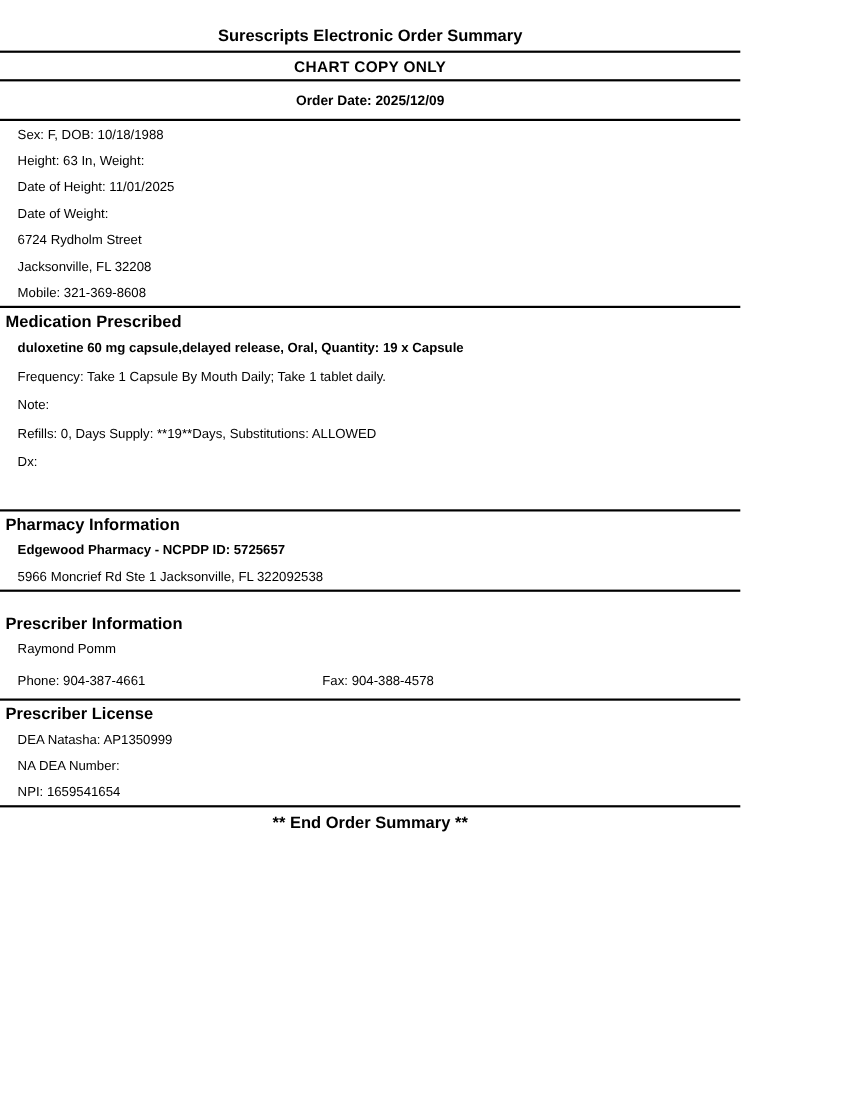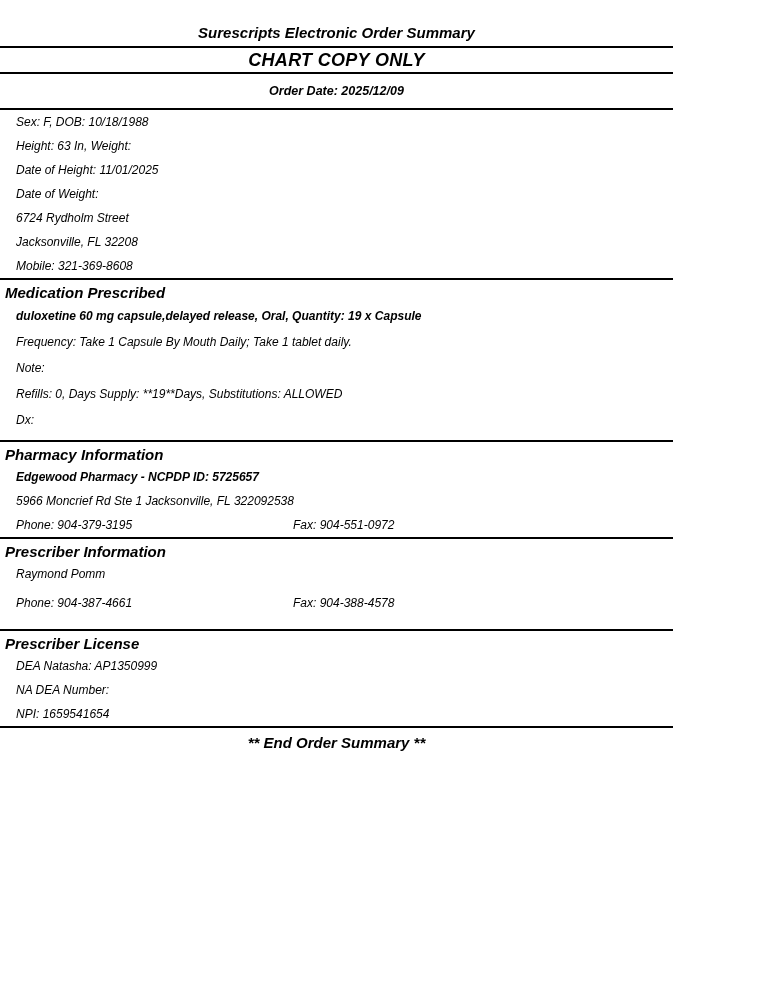--- a/index.html
+++ b/index.html
@@ -1,15 +1,15 @@
 <!DOCTYPE html>
 <html><head>
 <meta charset="utf-8">
 <style>
-  * { margin: 0; padding: 0; box-sizing: border-box; font-style: italic; }
+  * { margin: 0; padding: 0; box-sizing: border-box; }
   html, body { background: #ffffff; }
   body {
     width: 768px;
     height: 1008px;
     font-family: "Liberation Sans", sans-serif;
     color: #000000;
     overflow: hidden;
   }
   .doc { width: 673px; }
 
@@ -23,21 +23,21 @@
     border-bottom: 2px solid #000;
     font-size: 15px;
     font-weight: bold;
   }
   .row-banner {
     height: 26px;
     display: flex;
     align-items: center;
     justify-content: center;
     border-bottom: 2px solid #000;
-    font-size: 18px;
+    font-size: 14px;
     font-weight: bold;
     letter-spacing: 0.3px;
   }
   .row-date {
     height: 36px;
     display: flex;
     align-items: center;
     justify-content: center;
     border-bottom: 2px solid #000;
     font-size: 12.5px;
@@ -54,33 +54,33 @@
   }
   .row {
     height: 24px;
     display: flex;
     align-items: center;
     padding-left: 16px;
     font-size: 12px;
   }
   .row.bold { font-weight: bold; }
   .sec-medication .row { height: 26px; }
-  .sec-medication { padding-bottom: 7px; }
+  .sec-medication { padding-bottom: 30px; }
 
   .phone-row { position: relative; }
   .fax { position: absolute; left: 293px; top: 0; height: 100%; display: flex; align-items: center; }
 
   .addr-block {
     padding-left: 16px;
     margin-top: 4px;
     font-size: 12px;
     line-height: 15px;
   }
   .sec-prescriber .phone-row { height: 28px; margin-top: 3px; }
-  .sec-prescriber { padding-bottom: 12px; }
+  .sec-prescriber { padding-bottom: 2px; margin-top: 17px; }
 
   .footer {
     height: 28px;
     display: flex;
     align-items: center;
     justify-content: center;
     font-size: 15px;
     font-weight: bold;
   }
 </style>
@@ -109,24 +109,20 @@
     <div class="row">Frequency: Take 1 Capsule By Mouth Daily; Take 1 tablet daily.</div>
     <div class="row">Note:</div>
     <div class="row">Refills: 0, Days Supply: **19**Days, Substitutions: ALLOWED</div>
     <div class="row">Dx:</div>
   </section>
 
   <section class="sec-pharmacy">
     <div class="sec-heading">Pharmacy Information</div>
     <div class="row bold">Edgewood Pharmacy - NCPDP ID: 5725657</div>
     <div class="row">5966 Moncrief Rd Ste 1 Jacksonville, FL 322092538</div>
-    <div class="row phone-row">
-      <span>Phone: 904-379-3195</span>
-      <span class="fax">Fax: 904-551-0972</span>
-    </div>
   </section>
 
   <section class="sec-prescriber">
     <div class="sec-heading">Prescriber Information</div>
     <div class="row">Raymond Pomm</div>
     <div class="row phone-row">
       <span>Phone: 904-387-4661</span>
       <span class="fax">Fax: 904-388-4578</span>
     </div>
   </section>

